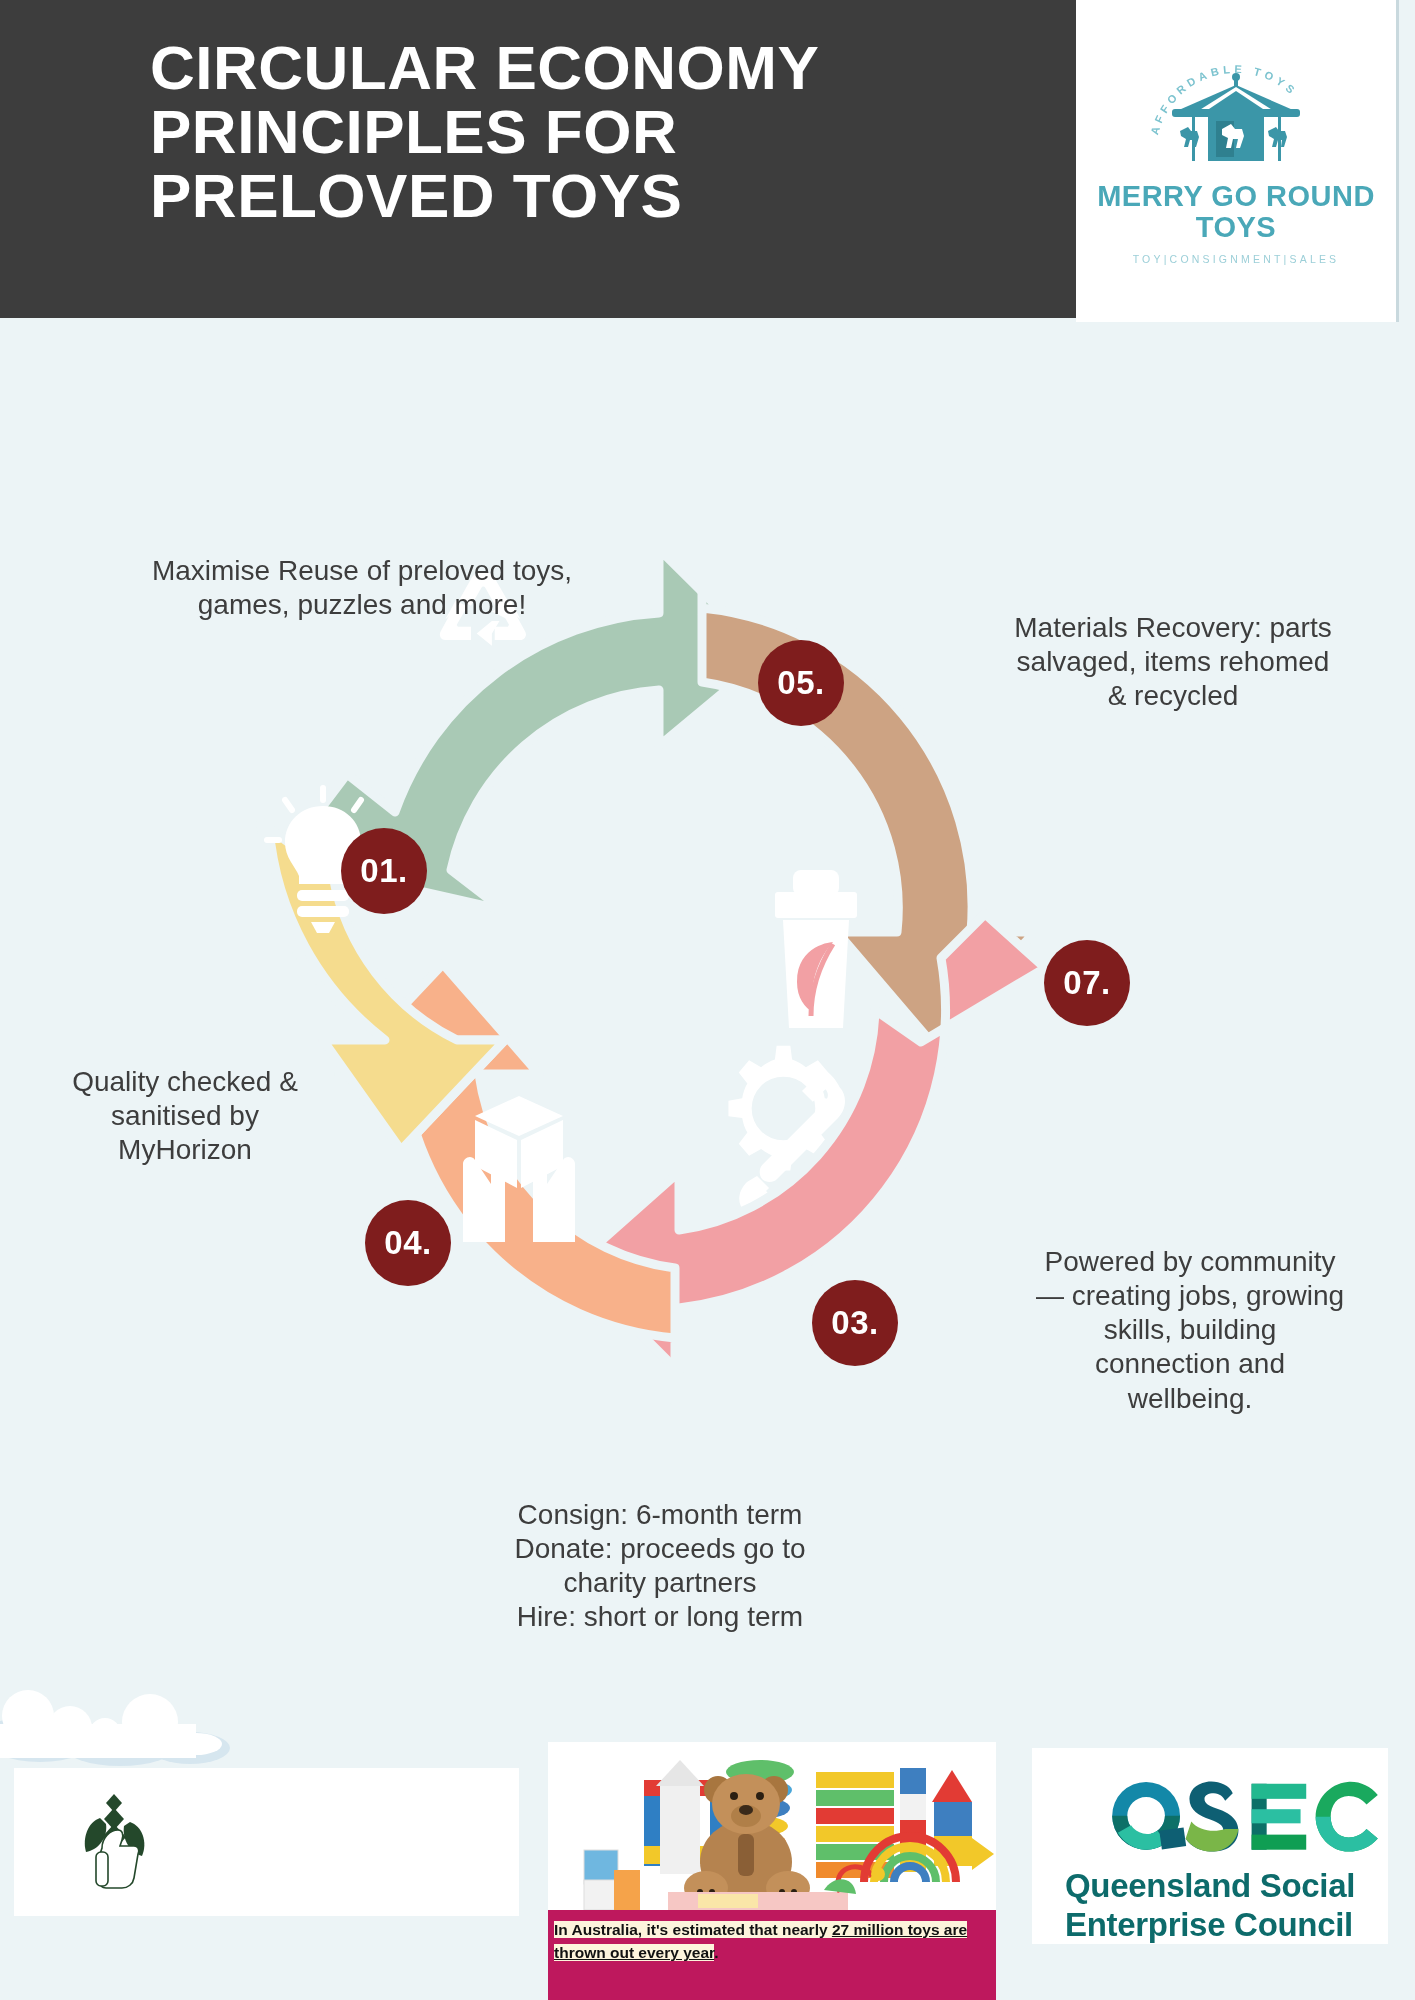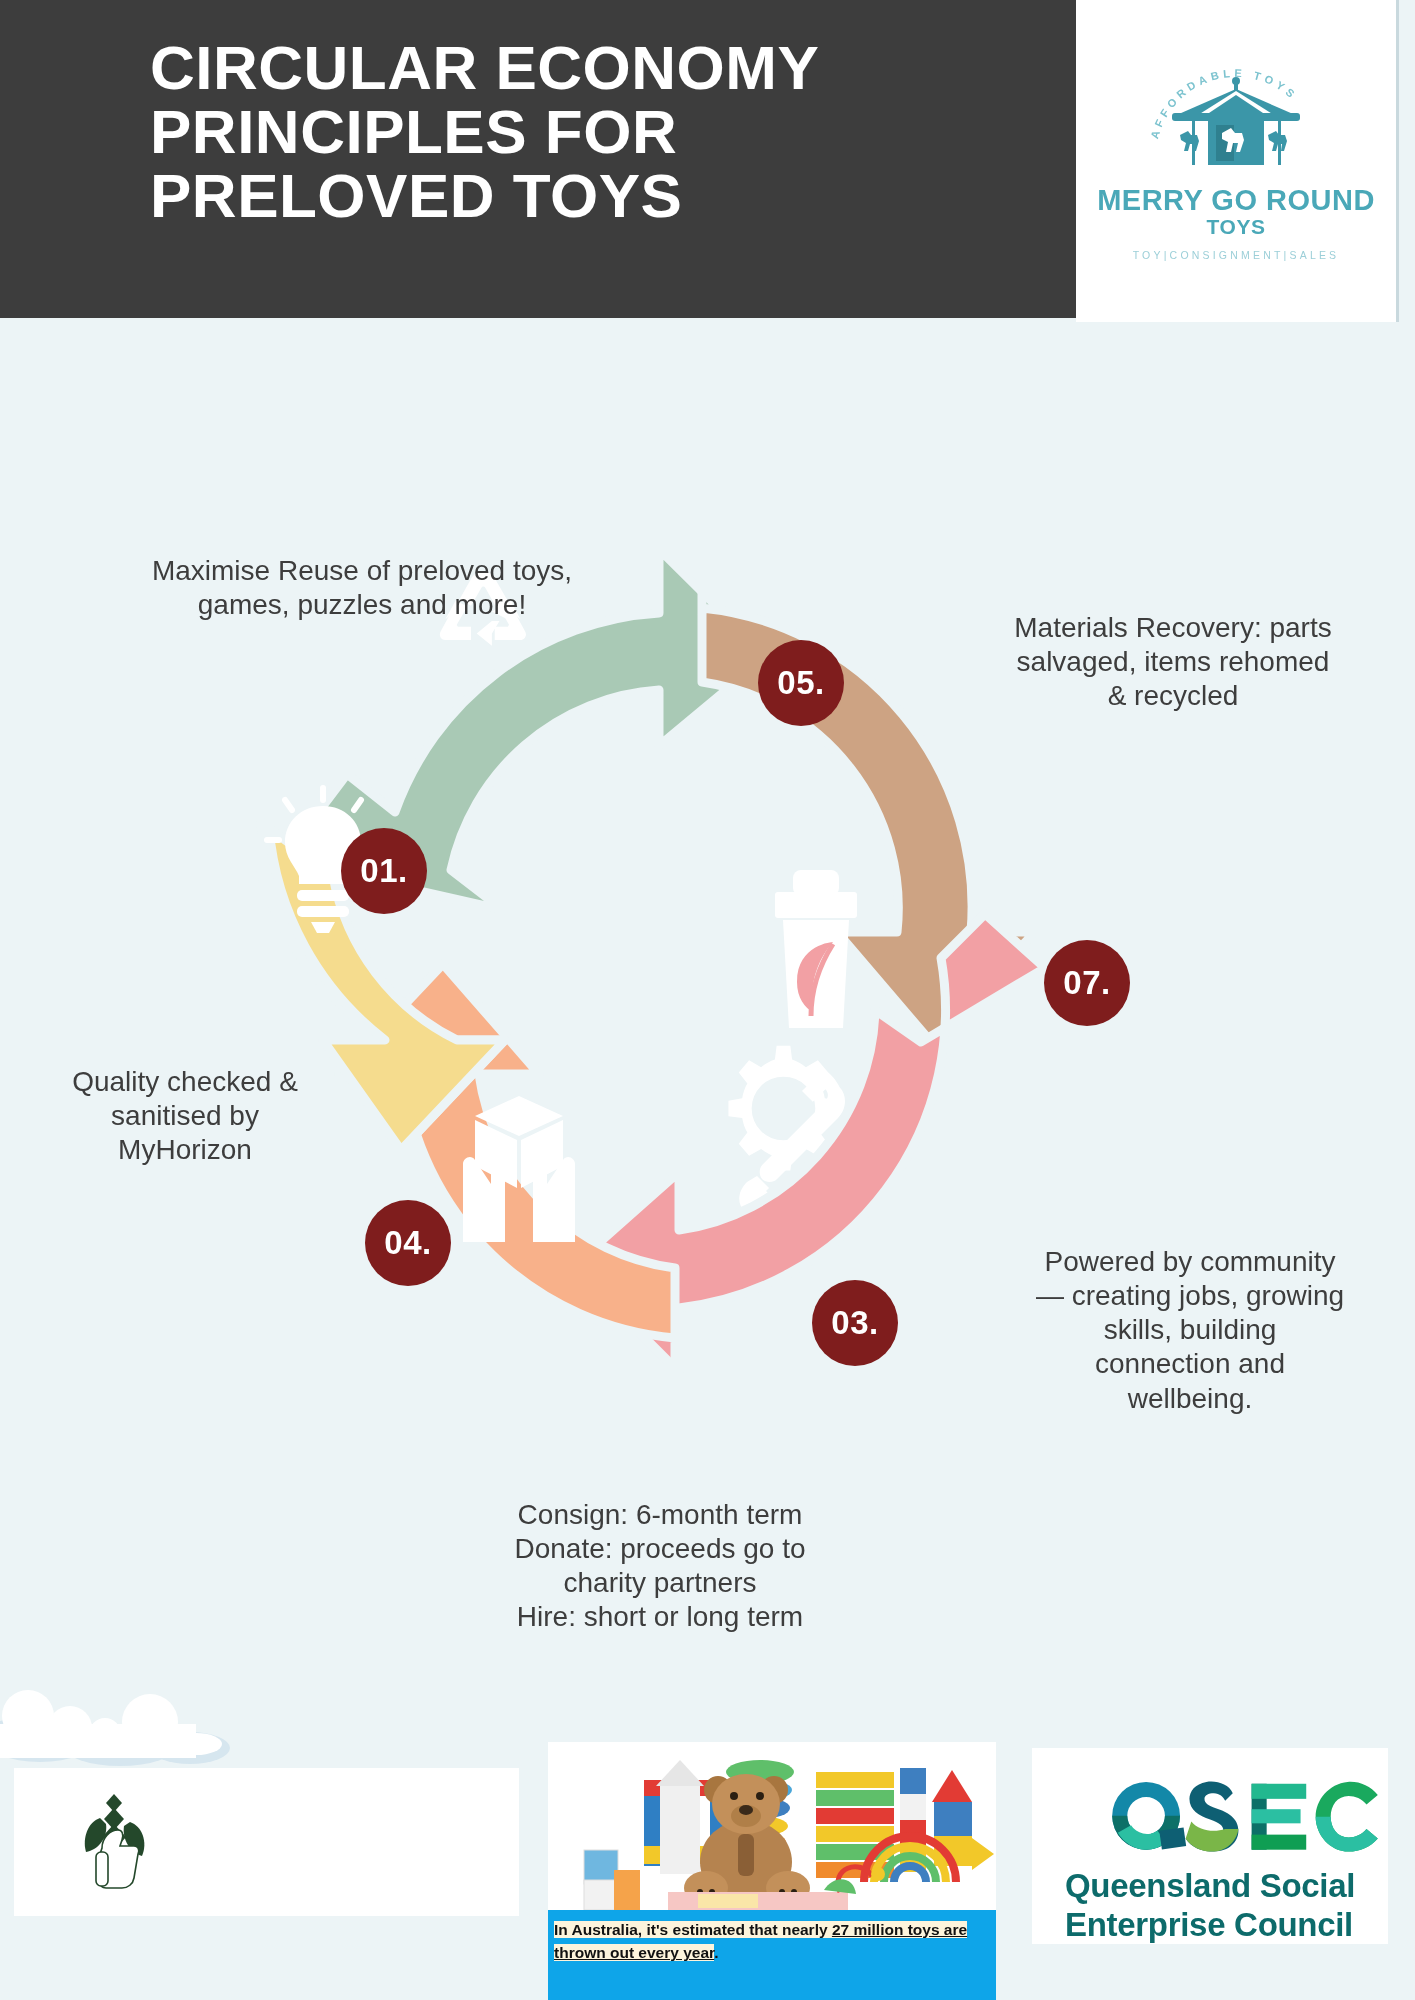--- a/index.html
+++ b/index.html
@@ -31,21 +31,21 @@
     display:flex; flex-direction:column;
     align-items:center; justify-content:center;
   }
   #logo-carousel { width:200px; height:128px; display:block; }
   #logo-wordmark {
     color:#4aa8b8; font-weight:bold; font-size:29px;
     letter-spacing:0.5px; text-align:right; line-height:1.05;
     margin-top:-4px;
   }
   #logo-wordmark2 {
-    color:#4aa8b8; font-weight:bold; font-size:21px;
+    color:#4aa8b8; font-weight:bold; font-size:29px;
     letter-spacing:0.5px; text-align:center; line-height:1.05;
   }
   #logo-tagline {
     color:#9ccfd8; font-size:10.5px; letter-spacing:3.2px;
     margin-top:11px; text-align:center;
   }
   #header-rule {
     position:absolute; left:1396px; top:0; width:3px; height:322px;
     background:#c9d9de;
   }
@@ -86,21 +86,21 @@
     position:absolute; left:14px; top:1768px; width:505px; height:148px;
     background:#ffffff; display:flex; align-items:center;
   }
   #gm-leaf { margin-left:66px; width:72px; height:96px; }
   #gm-text { margin-left:18px; line-height:0.96; }
   #gm-good { font-size:56px; letter-spacing:1.5px; color:#111; font-family:"Liberation Sans", sans-serif; }
   #gm-market { font-size:50px; letter-spacing:1.5px; color:#111; font-family:"Liberation Sans", sans-serif; }
 
   #toys-panel {
     position:absolute; left:548px; top:1742px; width:448px; height:258px;
-    background:#0ea5e9; overflow:hidden;
+    background:#be185d; overflow:hidden;
   }
   #toys-img { width:448px; height:168px; display:block; }
   #toys-caption {
     padding:8px 6px 0 6px;
     font-size:15.5px; font-weight:bold; color:#111;
     line-height:1.5;
   }
   .hl { background:#fdf4dc; }
   .ul { text-decoration:underline; }
 

